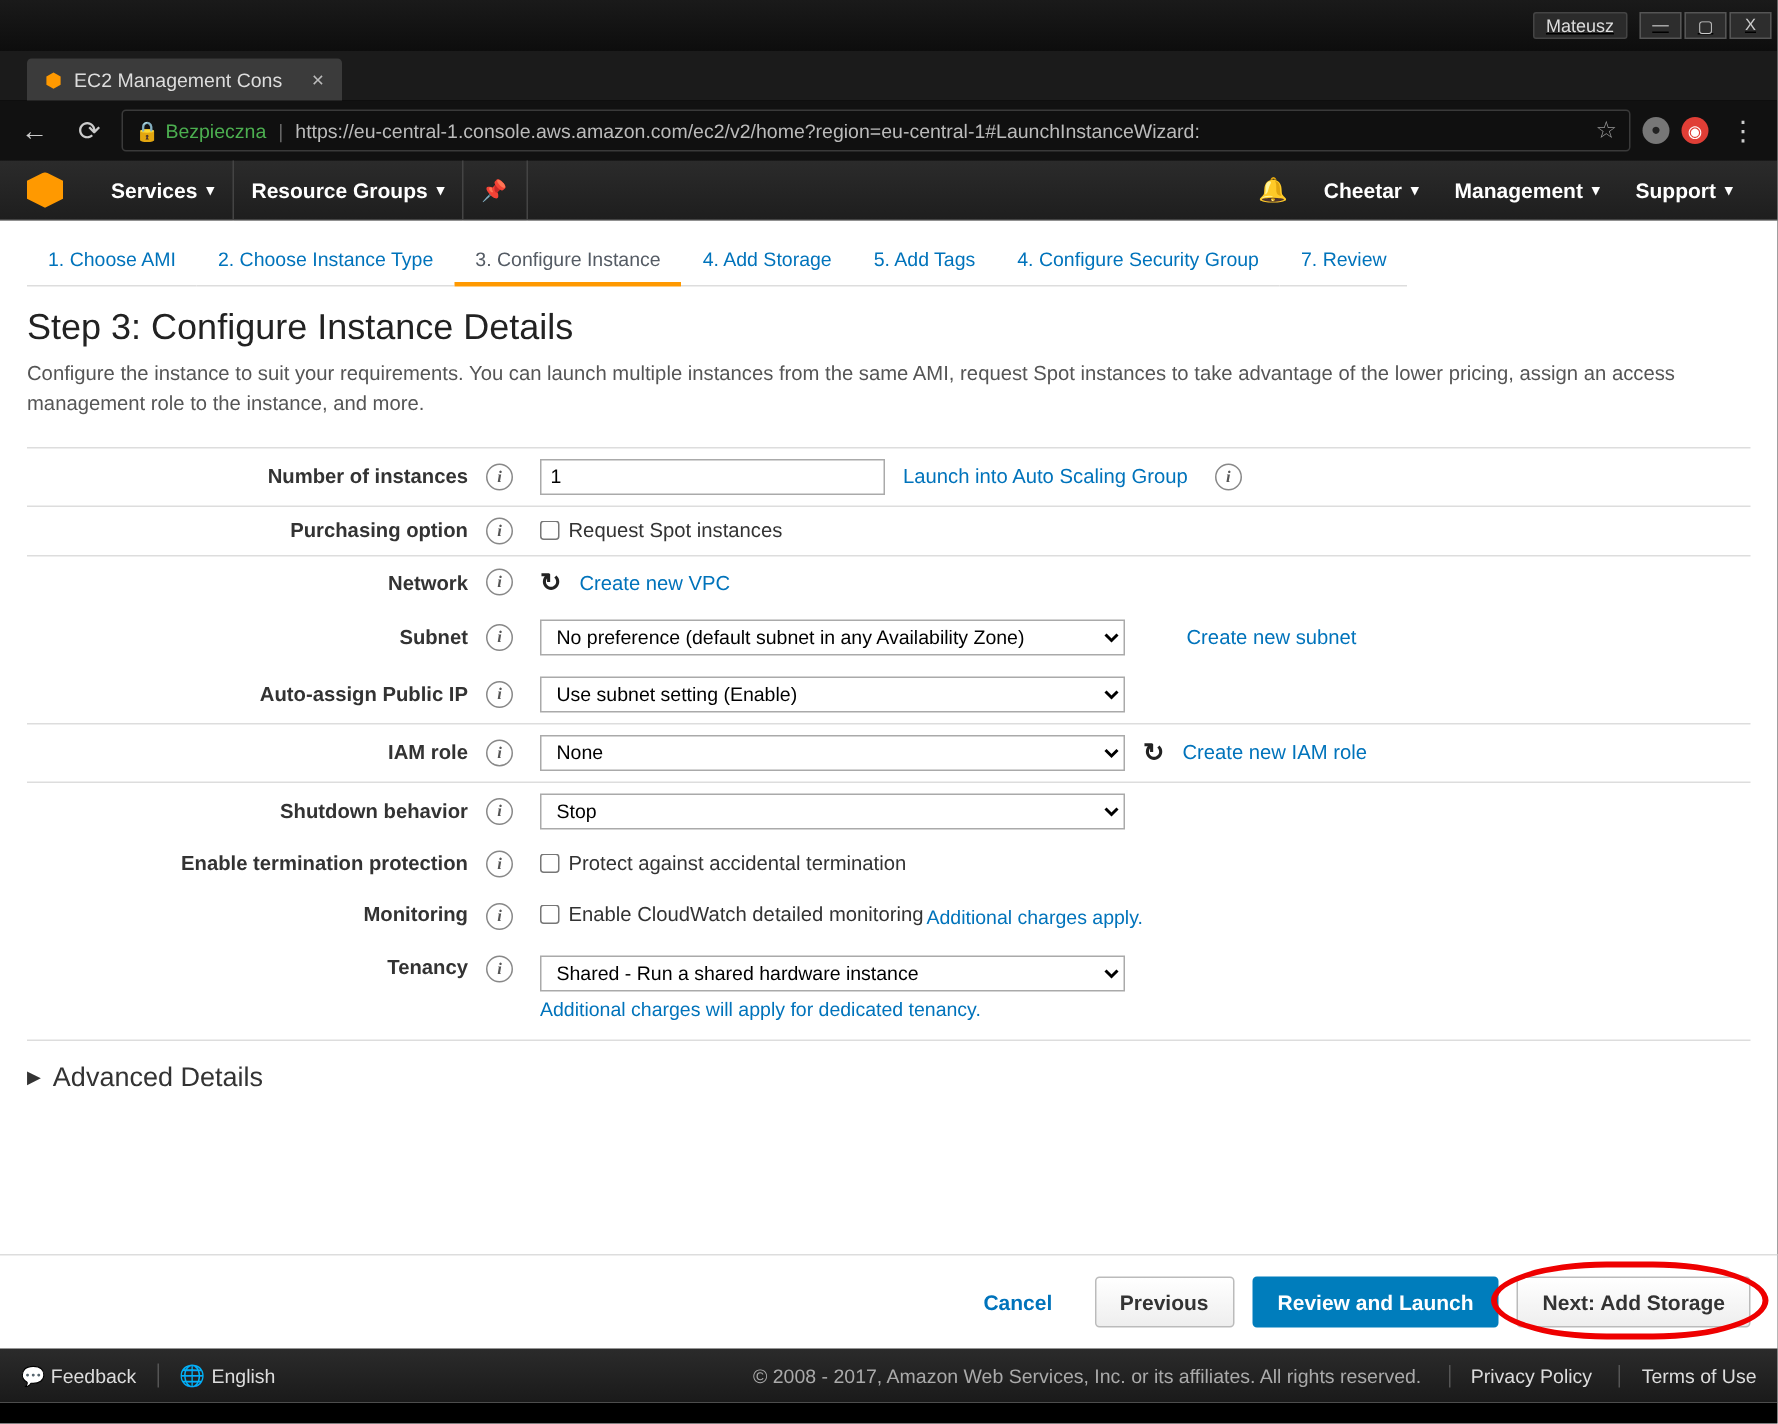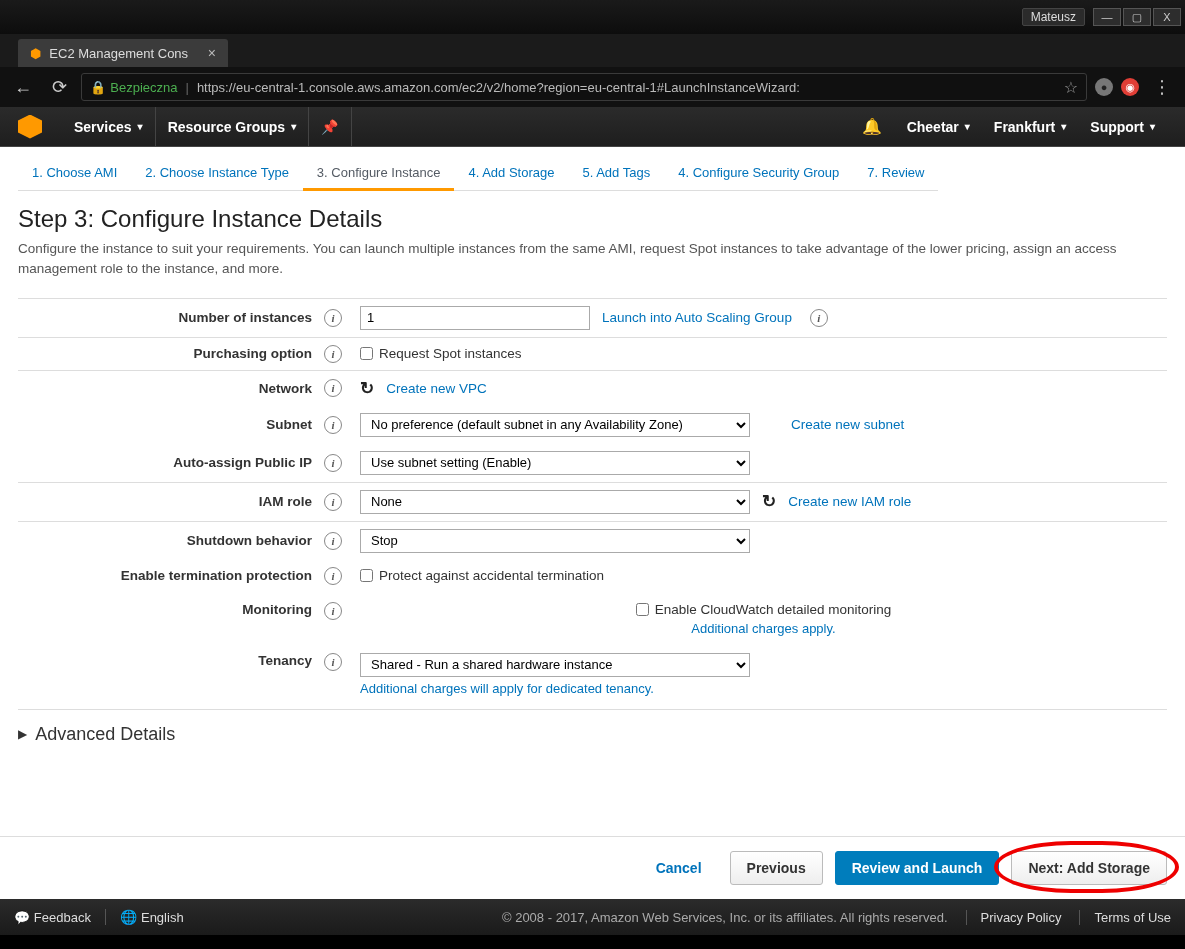--- a/index.html
+++ b/index.html
@@ -1,19 +1,19 @@
 <!DOCTYPE html>
 <html><head>
 <meta charset="utf-8">
 <style>
 * { margin: 0; padding: 0; box-sizing: border-box; font-family: "Segoe UI", Arial, sans-serif; }
 body { width: 1185px; height: 949px; background: #000; overflow: hidden; }
 
 
-.os-title { height: 34px; background: linear-gradient(#1a1a1a,#0d0d0d); display: flex; justify-content: flex-end; align-items: center; gap: 0; padding-right: 4px; }
+.os-title { height: 34px; background: linear-gradient(#1a1a1a,#0d0d0d); display: flex; justify-content: flex-end; align-items: center; gap: 0; padding-right: 4px; text-decoration: underline; }
 .os-user { color: #ddd; background:#2b2b2b; border:1px solid #444; padding: 1px 8px; font-size: 12px; border-radius:2px; margin-right:6px; }
 .os-btn { width: 28px; height: 18px; background: #2d2d2d; border: 1px solid #555; color: #ccc; display: flex; align-items: center; justify-content: center; font-size: 11px; margin-left: 2px; }
 
 
 .tabstrip { height: 33px; background: #1b1b1b; display: flex; align-items: flex-end; padding-left: 18px; }
 .tab { display: flex; align-items: center; gap: 8px; background: #3b3b3b; color: #ddd; height: 28px; padding: 0 12px; font-size: 13px; border-radius: 3px 3px 0 0; min-width: 210px; }
 .tab-close { color:#bbb; font-size: 14px; margin-left:auto; }
 .toolbar { height: 40px; background: #111; display: flex; align-items: center; padding: 0 8px; gap: 8px; }
 .nav-btn { color: #ccc; font-size: 18px; padding: 4px 6px; }
 .omnibox { flex: 1; background: #101010; border: 1px solid #3a3a3a; border-radius: 3px; height: 28px; display: flex; align-items: center; gap: 8px; padding: 0 8px; color: #9b9b9b; font-size: 13px; }
@@ -117,21 +117,21 @@
   <div class="menu">📌</div>
   <div class="aws-spacer"></div>
   <div class="menu" style="border:none;">
       <span class="bell">🔔</span>
     </div>
   <div class="menu" style="border:none;text-align:right;">
       <span>Cheetar</span> 
       <span class="caret">▾</span>
     </div>
   <div class="menu" style="border:none;">
-      <span>Frankfurt</span> 
+      <span>Management</span> 
       <span class="caret">▾</span>
     </div>
   <div class="menu" style="border:none;">
       <span>Support</span> 
       <span class="caret">▾</span>
     </div>
 </div>
 
 <div class="page">
 
@@ -229,21 +229,21 @@
           <div class="ctrl">
             <label class="chk">
                 <input type="checkbox" style=""> 
                 <span>Protect against accidental termination</span>
               </label>
           </div>
         </div>
         <div class="row" style="align-items:flex-start; padding-top:10px;">
           <div class="label">Monitoring</div>
           <div class="info">i</div>
-          <div class="ctrl" style="flex-direction:column; align-items:center; gap:2px;">
+          <div class="ctrl" style="flex-direction:row; align-items:flex-start; gap:2px;">
             <label class="chk">
                 <input type="checkbox" style=""> 
                 <span>Enable CloudWatch detailed monitoring</span>
               </label>
             <a class="note">Additional charges apply.</a>
           </div>
         </div>
         <div class="row" style="align-items:flex-start; padding-top:10px;">
           <div class="label">Tenancy</div>
           <div class="info">i</div>

